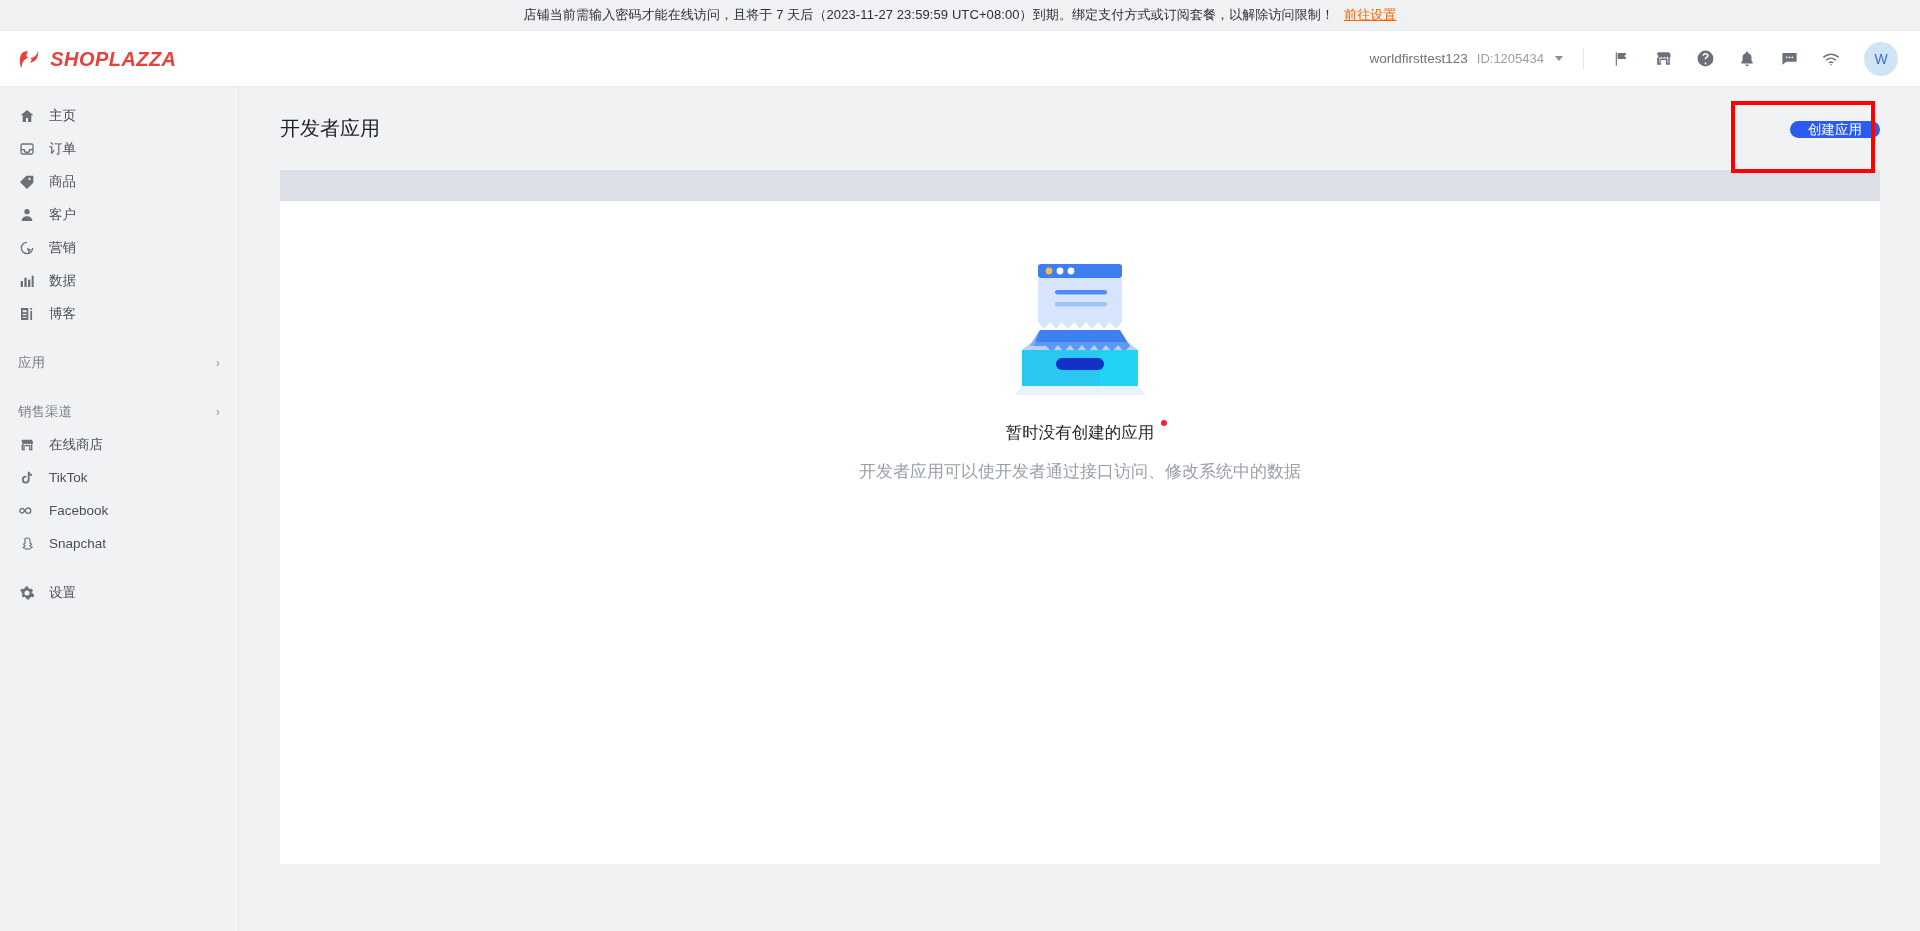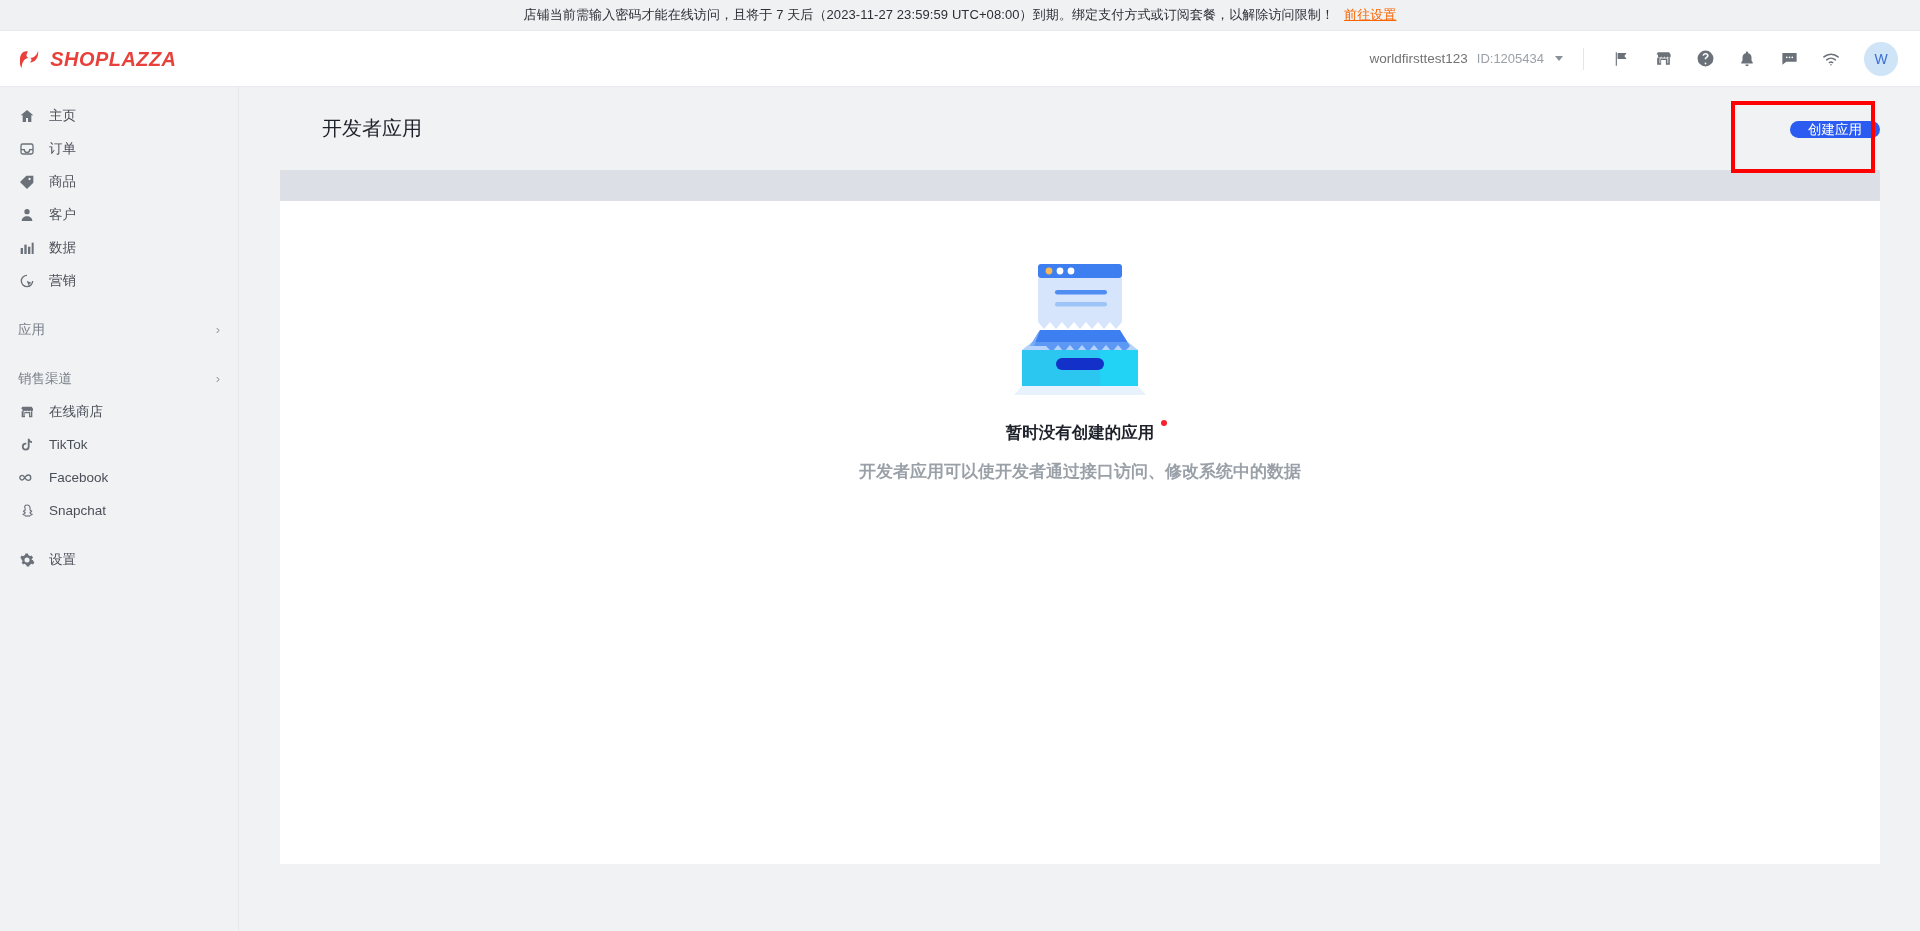--- a/index.html
+++ b/index.html
@@ -86,33 +86,33 @@
     padding: 0 18px 0 18px; cursor:pointer;
   }
   .section-title { font-size:13.5px; color:#7b818a; }
   .chev { color:#9aa0a8; font-size:13px; line-height:1; }
 
   
   .main { flex:1; background:#f1f2f4; position:relative; overflow:hidden; }
   .page-head {
     height: 83px; display:flex; align-items:center; padding: 0 40px 0 41px;
   }
-  .page-title { font-size: 20px; color:#1d2129; font-weight:400;margin-left:42px; }
+  .page-title { font-size: 20px; color:#1d2129; font-weight:400; }
   .head-actions { margin-left:auto; position:relative; }
   .btn-primary {
     background:#2b5bf0; color:#fff; font-size:13.5px;
     border:none; border-radius:16px; padding: 0 18px; height:17px;
     cursor:pointer; font-family:inherit;
   }
   .highlight-box {
     position:absolute; border:4px solid #ff0000;
     top:-19px; left:-59px; width:144px; height:72px; pointer-events:none;
   }
 
-  .content-area { padding: 0 40px 14px 41px; font-weight: bold; }
+  .content-area { padding: 0 40px 14px 41px; }
   .skel-bar { height: 31px; background:#dcdfe6; }
   .card {
     background:#fff; height: 663px;
     display:flex; flex-direction:column; align-items:center;
     padding-top: 49px;
   }
   .illus { width: 160px; height: 150px; display:block; }
   .empty-title {
     margin-top: 22px; font-size: 16.5px; color:#1d2129; position:relative;
   }
@@ -230,40 +230,50 @@
         <svg width="16" height="16" viewBox="0 0 24 24" fill="currentColor">
             <circle cx="12" cy="7" r="4"></circle>
             <path d="M4 21c0-4.4 3.6-7 8-7s8 2.6 8 7H4z"></path>
           </svg>
       </span>
       <span class="nav-label">客户</span>
     </div>
 
     <div class="nav-item">
       <span class="nav-ico">
+        <svg width="16" height="16" viewBox="0 0 24 24" fill="none" stroke="currentColor" stroke-width="2">
+            <path d="M20.5 12a8.5 8.5 0 1 1-8.5-8.5"></path>
+            <path d="M11.5 11.5l8 3.5-3.5 1.2-1.2 3.5-3.3-8.2z" fill="currentColor" stroke="none"></path>
+          </svg>
+      </span>
+      <span class="nav-label">营销</span>
+    </div>
+
+    <div class="nav-item">
+      <span class="nav-ico">
         <svg width="16" height="16" viewBox="0 0 24 24" fill="currentColor">
             <rect x="2.5" y="12" width="3.5" height="9"></rect>
             <rect x="8" y="7" width="3.5" height="14"></rect>
             <rect x="13.5" y="10" width="3.5" height="11"></rect>
             <rect x="19" y="4" width="3" height="17"></rect>
           </svg>
       </span>
       <span class="nav-label">数据</span>
     </div>
 
     <div class="nav-item">
       <span class="nav-ico">
-        <svg width="16" height="16" viewBox="0 0 24 24" fill="none" stroke="currentColor" stroke-width="2">
-            <path d="M20.5 12a8.5 8.5 0 1 1-8.5-8.5"></path>
-            <path d="M11.5 11.5l8 3.5-3.5 1.2-1.2 3.5-3.3-8.2z" fill="currentColor" stroke="none"></path>
-          </svg>
-      </span>
-      <span class="nav-label">营销</span>
-    </div>
-
+        <svg width="16" height="16" viewBox="0 0 24 24" fill="currentColor">
+            <path d="M3 3h11v18H3V3zm2.5 3.5v3h6v-3h-6zm0 5.5v1.6h6V12h-6zm0 4v1.6h6V16h-6z" fill="currentColor"></path>
+            <rect x="17" y="3" width="2.6" height="2.6"></rect>
+            <rect x="17" y="7.5" width="2.6" height="13.5"></rect>
+          </svg>
+      </span>
+      <span class="nav-label">博客</span>
+    </div>
 
     <div class="nav-gap"></div>
 
     <div class="section-head">
       <span class="section-title">应用</span>
       <span class="chev">›</span>
     </div>
 
     <div class="nav-gap"></div>
 

